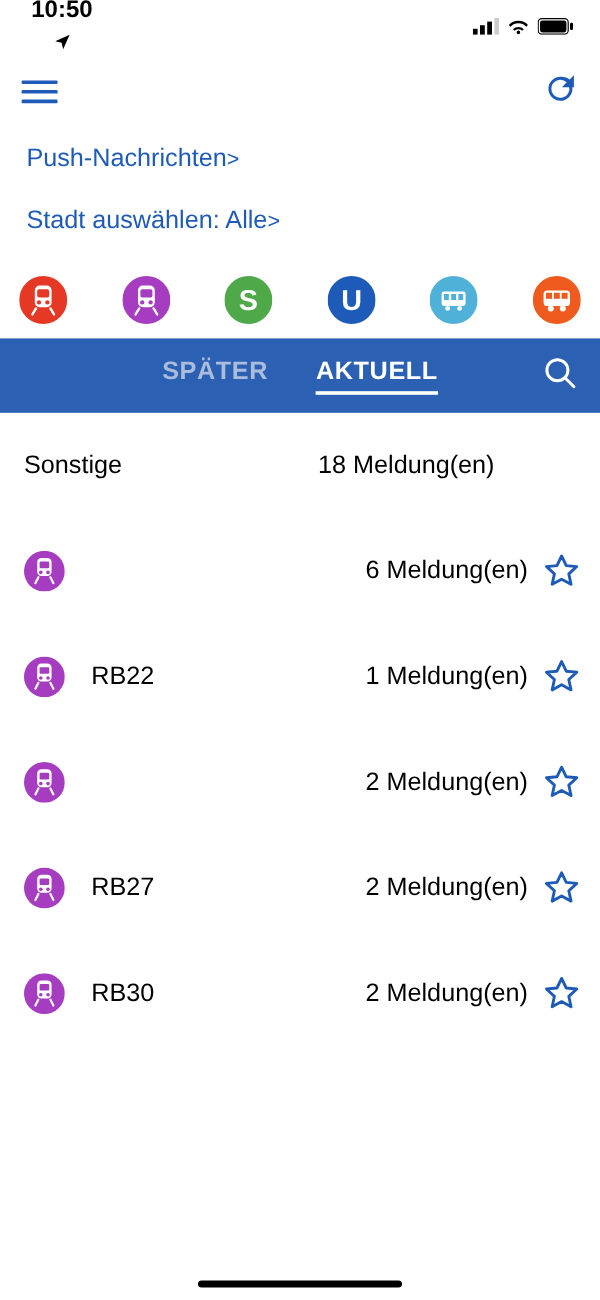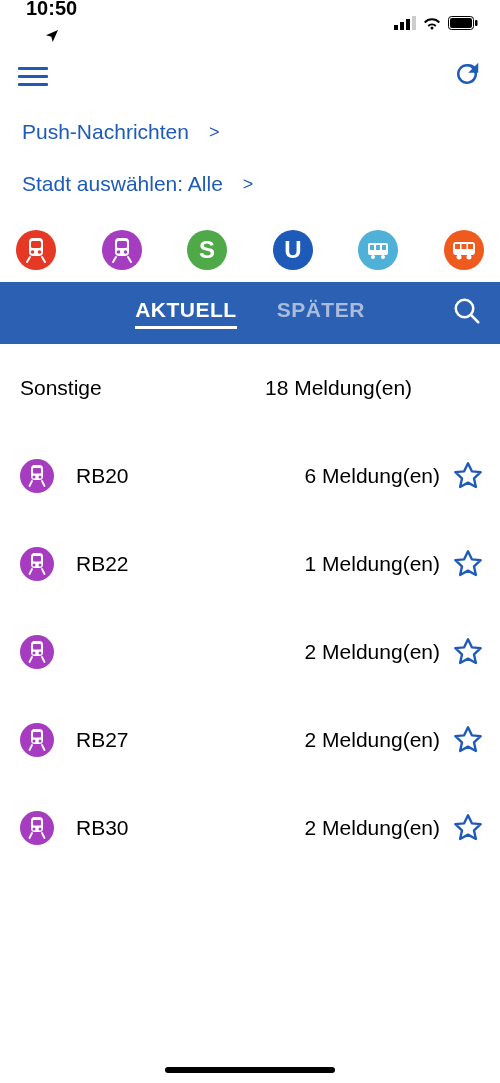--- a/index.html
+++ b/index.html
@@ -6,21 +6,21 @@
   html, body { width: 500px; height: 1083px; font-family: -apple-system, Helvetica, Arial, sans-serif; background: #fff; color: #000; overflow: hidden; }
   .status-bar { height: 46px; display: flex; align-items: center; justify-content: space-between; padding: 0 22px 0 26px; font-weight: 600; font-size: 20px; }
   .status-left { display: flex; align-items: center; gap: 6px; flex-direction: column; }
   .status-right { display: flex; align-items: center; gap: 6px; }
   .nav-bar { height: 60px; display: flex; align-items: center; justify-content: space-between; padding: 0 18px; }
   .hamburger { width: 30px; display: flex; flex-direction: column; gap: 5px; }
   .hamburger span { height: 3px; background: #1e5bb8; border-radius: 1px; }
   .nav-title { color: #1e5bb8; font-size: 25px; font-weight: 700; }
   .refresh svg { width: 30px; height: 30px; }
   .links { padding: 14px 22px 6px; }
-  .link-row { color: #1e5bb8; font-size: 21px; display: flex; align-items: center; gap: 20px; margin-bottom: 28px; }
+  .link-row { color: #1e5bb8; font-size: 21px; display: flex; align-items: center; gap: 0; margin-bottom: 28px; }
   .link-row .chev { color: #1e5bb8; font-size: 18px; }
   .chips { display: flex; justify-content: space-between; padding: 0 16px 12px; }
   .chip { width: 40px; height: 40px; border-radius: 50%; display: flex; align-items: center; justify-content: center; }
   .chip svg { width: 40px; height: 40px; }
   .tab-bar { background: #2b60b3; height: 62px; display: flex; align-items: center; position: relative; }
   .tabs { flex: 1; display: flex; justify-content: center; gap: 40px; }
   .tab { font-size: 21px; font-weight: 700; letter-spacing: 0.5px; color: #a9bcdc; padding-bottom: 4px; }
   .tab.active { color: #fff; border-bottom: 3px solid #fff; }
   .search-icon { position: absolute; right: 18px; }
   .section { padding: 0 20px; }
@@ -147,22 +147,22 @@
         <rect x="17.5" y="14" width="5" height="5" fill="#ef5a1f"></rect>
         <rect x="24" y="14" width="5" height="5" fill="#ef5a1f"></rect>
         <circle cx="15" cy="27" r="2.5" fill="#fff"></circle>
         <circle cx="25" cy="27" r="2.5" fill="#fff"></circle>
       </svg>
     </div>
   </div>
 
 <div class="tab-bar">
   <div class="tabs">
+    <div class="tab">SPÄTER</div>
     <div class="tab active">AKTUELL</div>
-    <div class="tab">SPÄTER</div>
   </div>
   <div class="search-icon">
     <svg width="30" height="30" viewBox="0 0 24 24">
         <circle cx="10" cy="10" r="7" stroke="#fff" stroke-width="2" fill="none"></circle>
         <line x1="15" y1="15" x2="21" y2="21" stroke="#fff" stroke-width="2" stroke-linecap="round"></line>
       </svg>
   </div>
 </div>
 
 <div class="section" id="sections">
@@ -177,21 +177,20 @@
       <div class="line-icon">
         <svg viewBox="0 0 34 34">
           <circle cx="17" cy="17" r="17" fill="#a63cc0"></circle>
           <rect x="11" y="6" width="12" height="15" rx="3.5" fill="#fff"></rect>
           <rect x="13" y="9" width="8" height="5.5" rx="1" fill="#a63cc0"></rect>
           <circle cx="14" cy="18" r="1.5" fill="#a63cc0"></circle>
           <circle cx="20" cy="18" r="1.5" fill="#a63cc0"></circle>
           <path d="M12 22 L9.5 27 M22 22 L24.5 27" stroke="#fff" stroke-width="1.8" stroke-linecap="round"></path>
         </svg>
       </div>
-      <div class="line-name">RB20</div>
       <div class="line-count">6 Meldung(en)</div>
       <div class="star">
         <svg viewBox="0 0 24 24" width="32" height="32">
           <path d="M12 2.5l2.9 6 6.6.6-5 4.6 1.4 6.5L12 17l-5.9 3.2 1.4-6.5-5-4.6 6.6-.6L12 2.5z" fill="none" stroke="#1e5bb8" stroke-width="1.8" stroke-linejoin="round"></path>
         </svg>
       </div>
     </div>
     <div class="line-row">
       <div class="line-icon">
         <svg viewBox="0 0 34 34">

